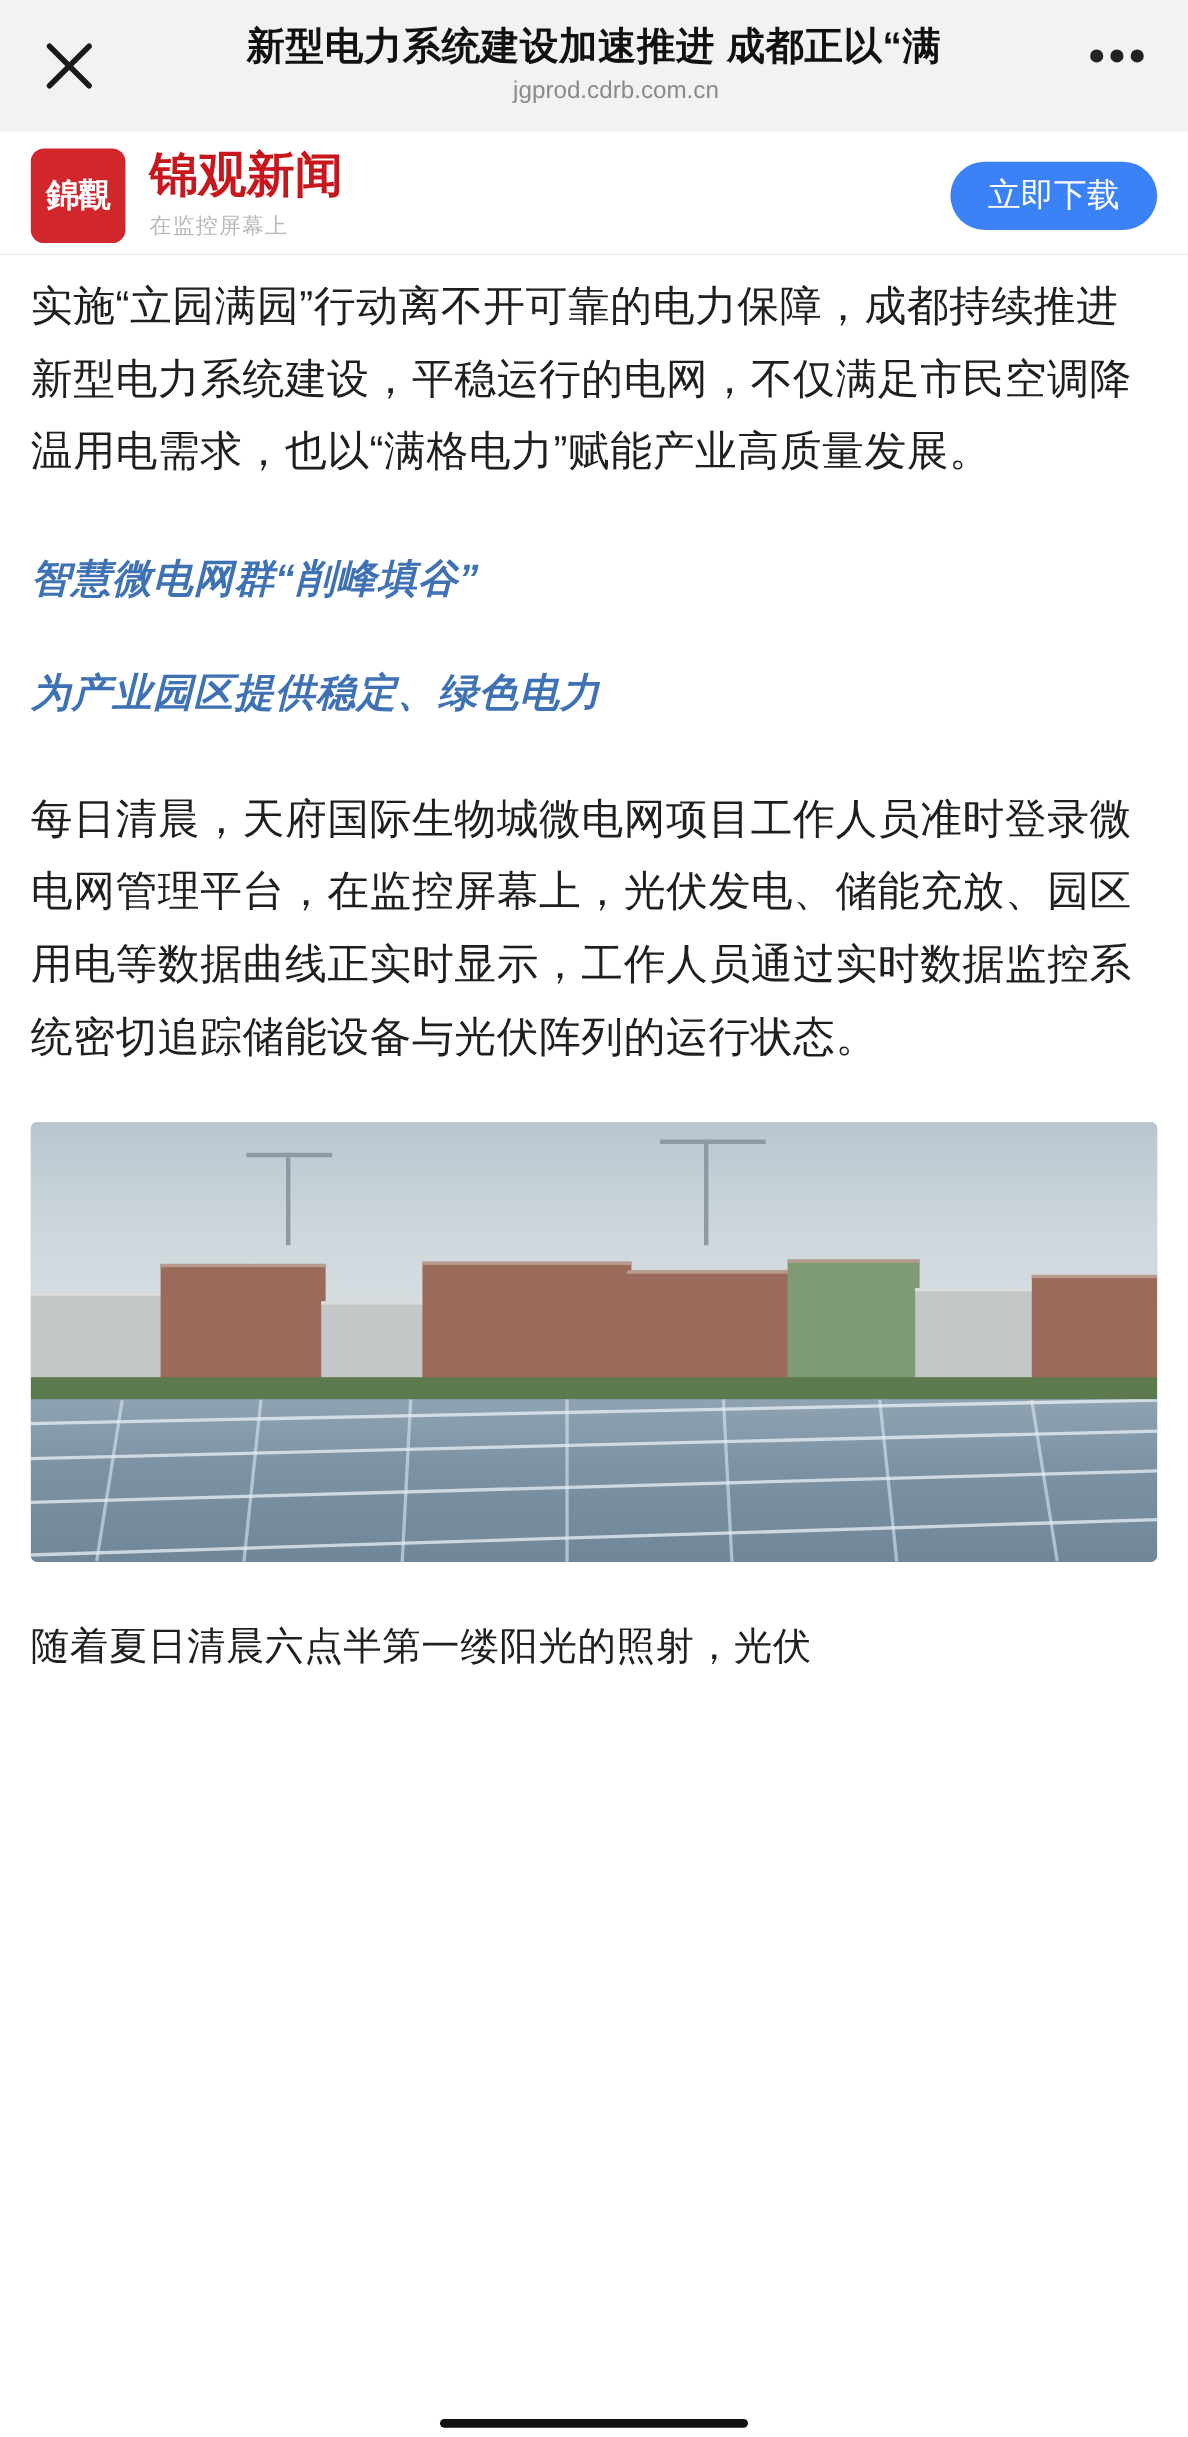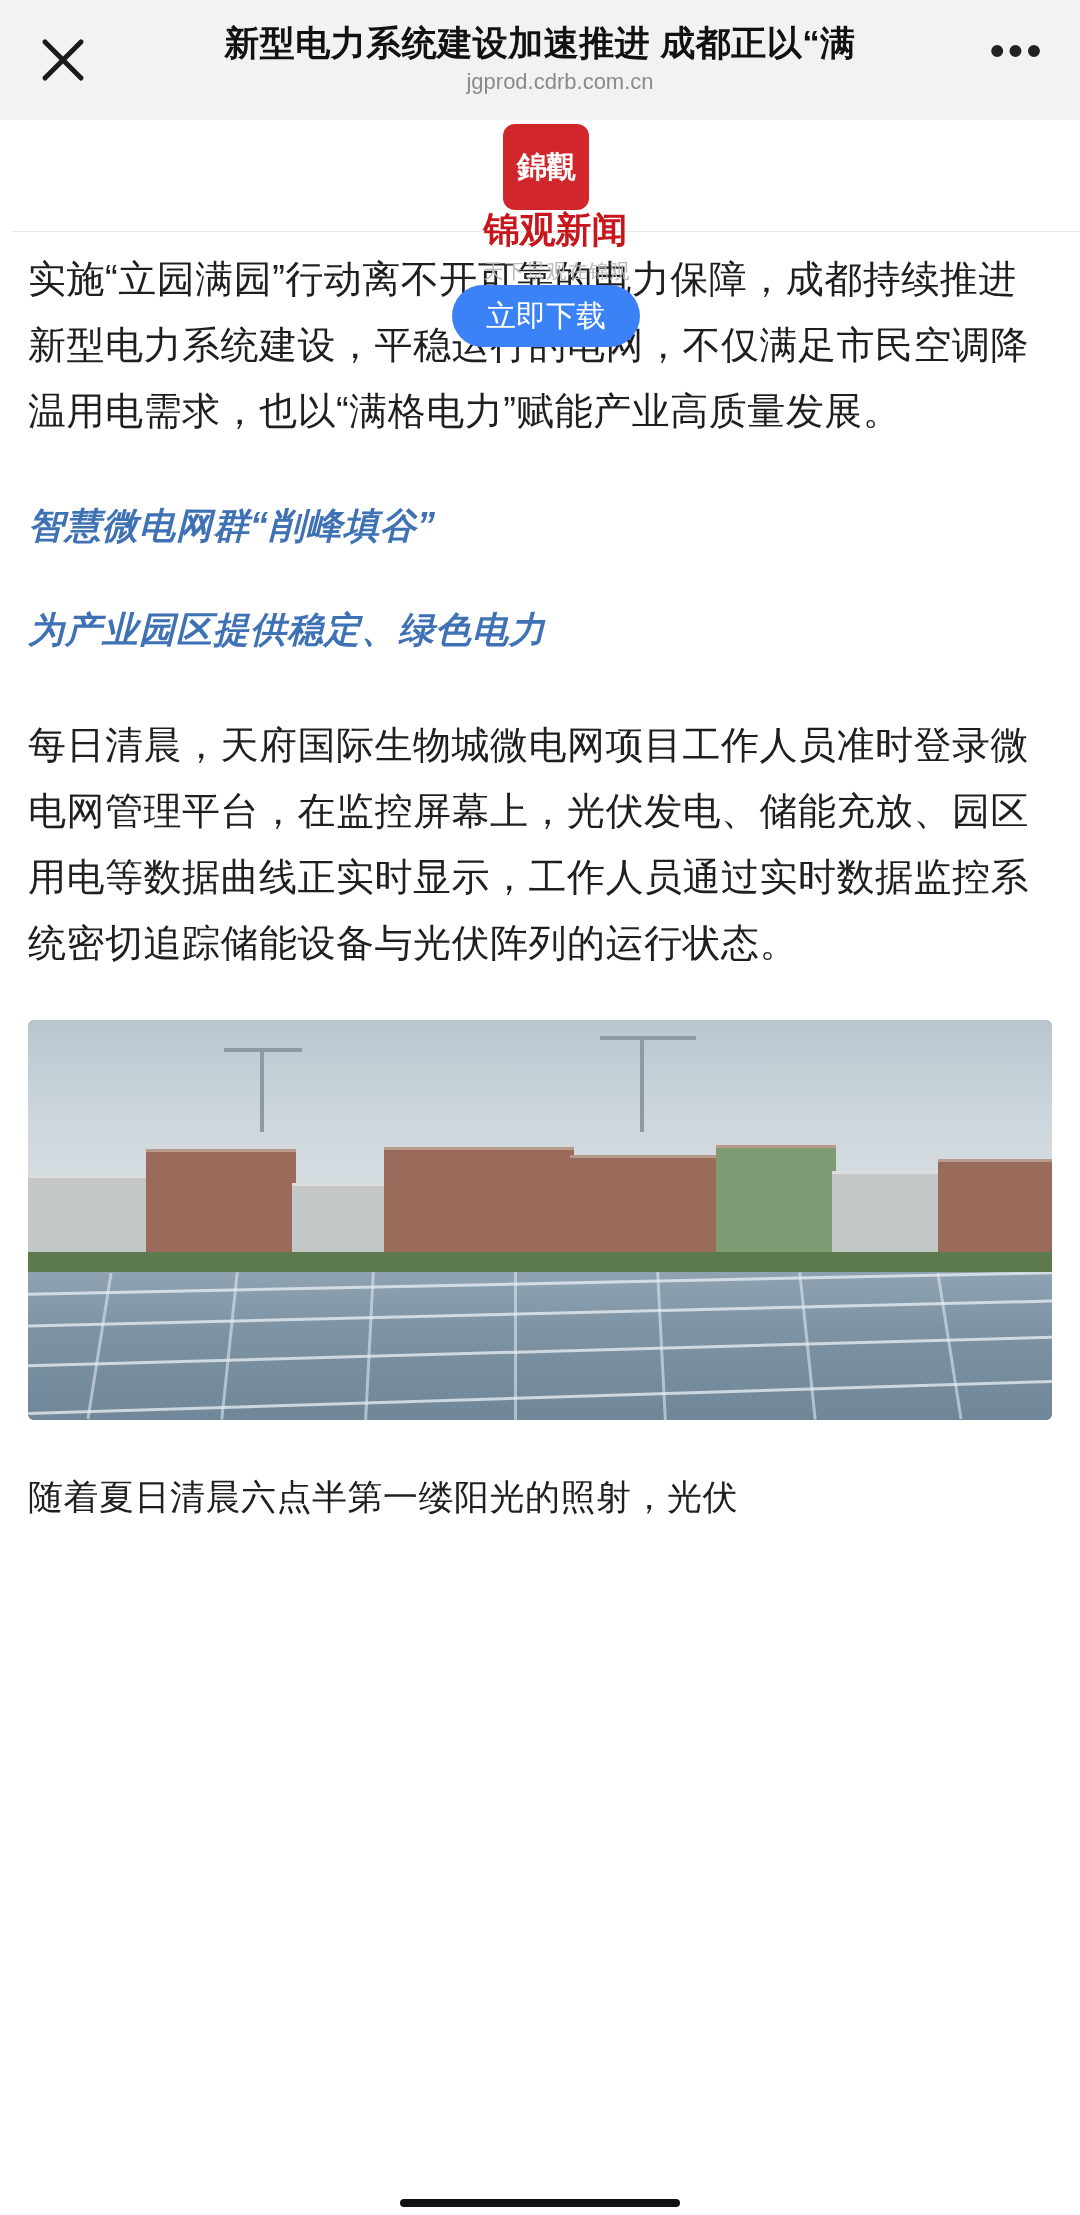--- a/index.html
+++ b/index.html
@@ -92,31 +92,30 @@
     padding: 0 28px;
     box-sizing: border-box;
     z-index: 1;
     white-space: nowrap;
   }
 
   
   .app-banner {
     position: absolute;
     top: 124px;
-    left: 12px;
+    left: 0;
     right: 0;
     height: 108px;
     background: #ffffff;
     display: flex;
     align-items: center;
     padding: 0 28px;
     box-sizing: border-box;
     z-index: 2;
     border-bottom: 1px solid #e8e8e8;
-    flex-direction: column;
   }
   .app-logo {
     width: 86px;
     height: 86px;
     border-radius: 12px;
     background: #d0262c;
     color: #fff;
     display: flex;
     align-items: center;
     justify-content: center;
@@ -124,21 +123,21 @@
     font-weight: bold;
     letter-spacing: -1px;
     flex: 0 0 86px;
     font-family: "Liberation Serif", serif;
   }
   .app-meta {
     margin-left: 22px;
     flex: 1 1 auto;
   }
   .app-name {
-    font-size: 36px;
+    font-size: 44px;
     font-weight: bold;
     color: #c8161d;
     line-height: 1.1;
   }
   .app-slogan {
     font-size: 20px;
     color: #b9b9b9;
     margin-top: 8px;
     letter-spacing: 1px;
   }
@@ -279,21 +278,21 @@
   </div>
   <div class="menu-btn">•••</div>
 </div>
 
 <div class="ghost-text">浪、连日来，多个工程接连投运，助力迎峰度夏</div>
 
 <div class="app-banner">
   <div class="app-logo">錦觀</div>
   <div class="app-meta">
     <div class="app-name">锦观新闻</div>
-    <div class="app-slogan">天下景观在锦观</div>
+    <div class="app-slogan">在监控屏幕上</div>
   </div>
   <div class="download-btn">立即下载</div>
 </div>
 
 <div class="article">
 
   <p class="para first">实施“立园满园”行动离不开可靠的电力保障，成都持续推进新型电力系统建设，平稳运行的电网，不仅满足市民空调降温用电需求，也以“满格电力”赋能产业高质量发展。</p>
 
   <div class="gap-lg"></div>
 

